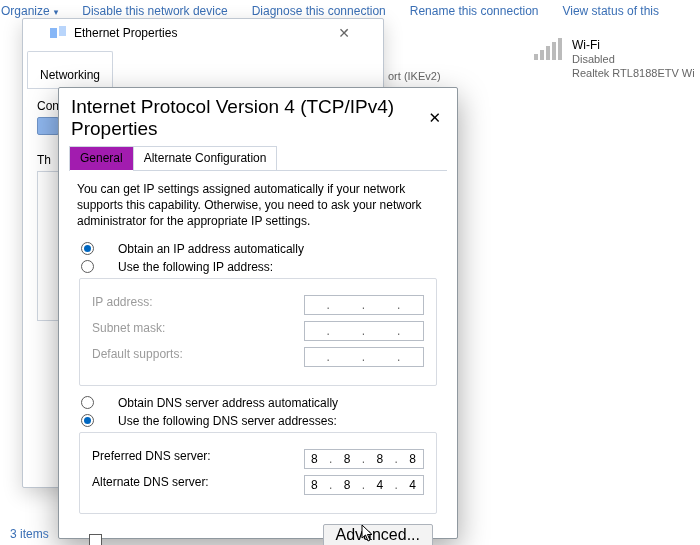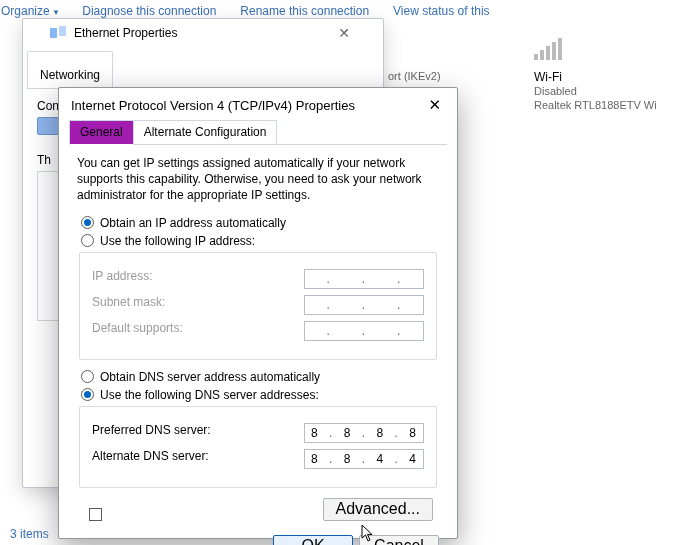--- a/index.html
+++ b/index.html
@@ -4,21 +4,21 @@
 <style>
 * { box-sizing: border-box; font-family: "Segoe UI", Tahoma, sans-serif; }
 body { margin: 0; width: 700px; height: 545px; background: #fff; overflow: hidden; font-size: 12px; color: #000; position: relative; }
 
 
 .cmdbar { display: flex; gap: 24px; padding: 4px 1px 6px; color: #3a6fb5; font-size: 12px; }
 .cmdbar span { cursor: default; }
 .cmdbar .org::after { content: "▾"; font-size: 9px; margin-left: 4px; color: #3a6fb5; }
 
 
-.wifi-tile { position: absolute; top: 38px; left: 534px; display: flex; gap: 10px; align-items: flex-start; flex-direction: column; }
+.wifi-tile { position: absolute; top: 38px; left: 534px; display: flex; gap: 10px; align-items: flex-start; }
 .wifi-tile .bars { display: flex; align-items: flex-end; gap: 2px; height: 22px; }
 .wifi-tile .bars i { width: 4px; background: #bbb; display: block; }
 .wifi-tile .bars i:nth-child(1){height:6px}
 .wifi-tile .bars i:nth-child(2){height:10px}
 .wifi-tile .bars i:nth-child(3){height:14px}
 .wifi-tile .bars i:nth-child(4){height:18px}
 .wifi-tile .bars i:nth-child(5){height:22px}
 .wifi-tile .txt { line-height: 1.25; }
 .wifi-tile .name { font-size: 12px; color: #000; }
 .wifi-tile .sub { font-size: 11px; color: #666; }
@@ -42,29 +42,29 @@
 .status-strip { position:absolute; bottom:0; left:0; padding:4px 10px; color:#3a6fb5; font-size:12px;}
 .ikev { position:absolute; top:70px; left:388px; color:#666; font-size:11px;}
 
 
 .dlg-ipv4 {
   position: absolute; top: 87px; left: 58px; width: 400px; height: 452px;
   background: #fff; border: 1px solid #8f989f; border-radius: 2px;
   box-shadow: 0 10px 30px rgba(0,0,0,.35);
 }
 .dlg-ipv4 .titlebar { display:flex; justify-content:space-between; align-items:center; padding:8px 12px 6px; }
-.dlg-ipv4 .titlebar .title { font-size: 13px; }
+.dlg-ipv4 .titlebar .title { font-size: 19px; }
 .dlg-ipv4 .close-x { font-size: 15px; font-weight: 400; color: #000; padding: 0 4px; cursor: default; }
 .dlg-ipv4 .tabs { display:flex; margin: 0 10px; border-bottom:1px solid #cfd6e0; }
 .dlg-ipv4 .tabs .tab { padding: 4px 10px 5px; border:1px solid #cfd6e0; border-bottom:none; margin-right:-1px; font-size:12px; background:#fff; }
 .dlg-ipv4 .tabs .tab.active { position:relative; background:#a21caf; }
 .dlg-ipv4 .tabs .tab.active::after { content:""; position:absolute; left:0; right:0; bottom:-1px; height:1px; background:#fff;}
 .dlg-ipv4 .pane { padding: 10px 18px 8px; font-size:12px; }
 .dlg-ipv4 .desc { line-height:1.35; margin-bottom:12px; }
-.radio-row { display:flex; align-items:center; gap:6px; margin:4px 0 4px 4px; }
+.radio-row { display:flex; align-items:center; gap:24px; margin:4px 0 4px 4px; }
 .radio { width:13px; height:13px; border:1px solid #5b5b5b; border-radius:50%; display:inline-flex; align-items:center; justify-content:center; background:#fff;}
 .radio.sel::after { content:""; width:7px; height:7px; background:#0067c0; border-radius:50%; }
 .group-box { border:1px solid #d7dbe2; border-radius:2px; margin:2px 2px 10px; padding:10px 12px 12px; }
 .field-row { display:flex; align-items:flex-start; justify-content:space-between; margin:6px 0; }
 .field-row .lbl { color:#9b9b9b; }
 .field-row .lbl.enabled { color:#000; }
 .ipbox { width:120px; height:20px; border:1px solid #b7bdc6; background:#fff; display:flex; align-items:center; justify-content:space-between; padding:0 6px; font-family: Consolas, monospace; font-size:12px; letter-spacing:1px;}
 .ipbox.dis { background:#fff; color:#9b9b9b; }
 .ipbox .dot { color:#666; }
 .chkrow { display:flex; align-items:center; gap:6px; margin:10px 0 0 6px;}
@@ -74,20 +74,21 @@
 .btn.def { border-color:#0a5fb5; background:#e7f1fb; }
 .adv-row { display:flex; justify-content:space-between; align-items:center; margin:2px 6px 0;}
 .cursor { position:absolute; top:524px; left:361px; width:14px; height:18px; pointer-events:none;}
 .cursor svg { width:14px; height:18px; }
 </style>
 </head>
 <body>
 
 <div class="cmdbar">
   <span class="org">Organize</span>
+  <span>Disable this network device</span>
   <span>Diagnose this connection</span>
   <span>Rename this connection</span>
   <span>View status of this</span>
 </div>
 
 <div class="ikev">ort (IKEv2)</div>
 
 <div class="wifi-tile">
   <div class="bars">
       <i></i>

